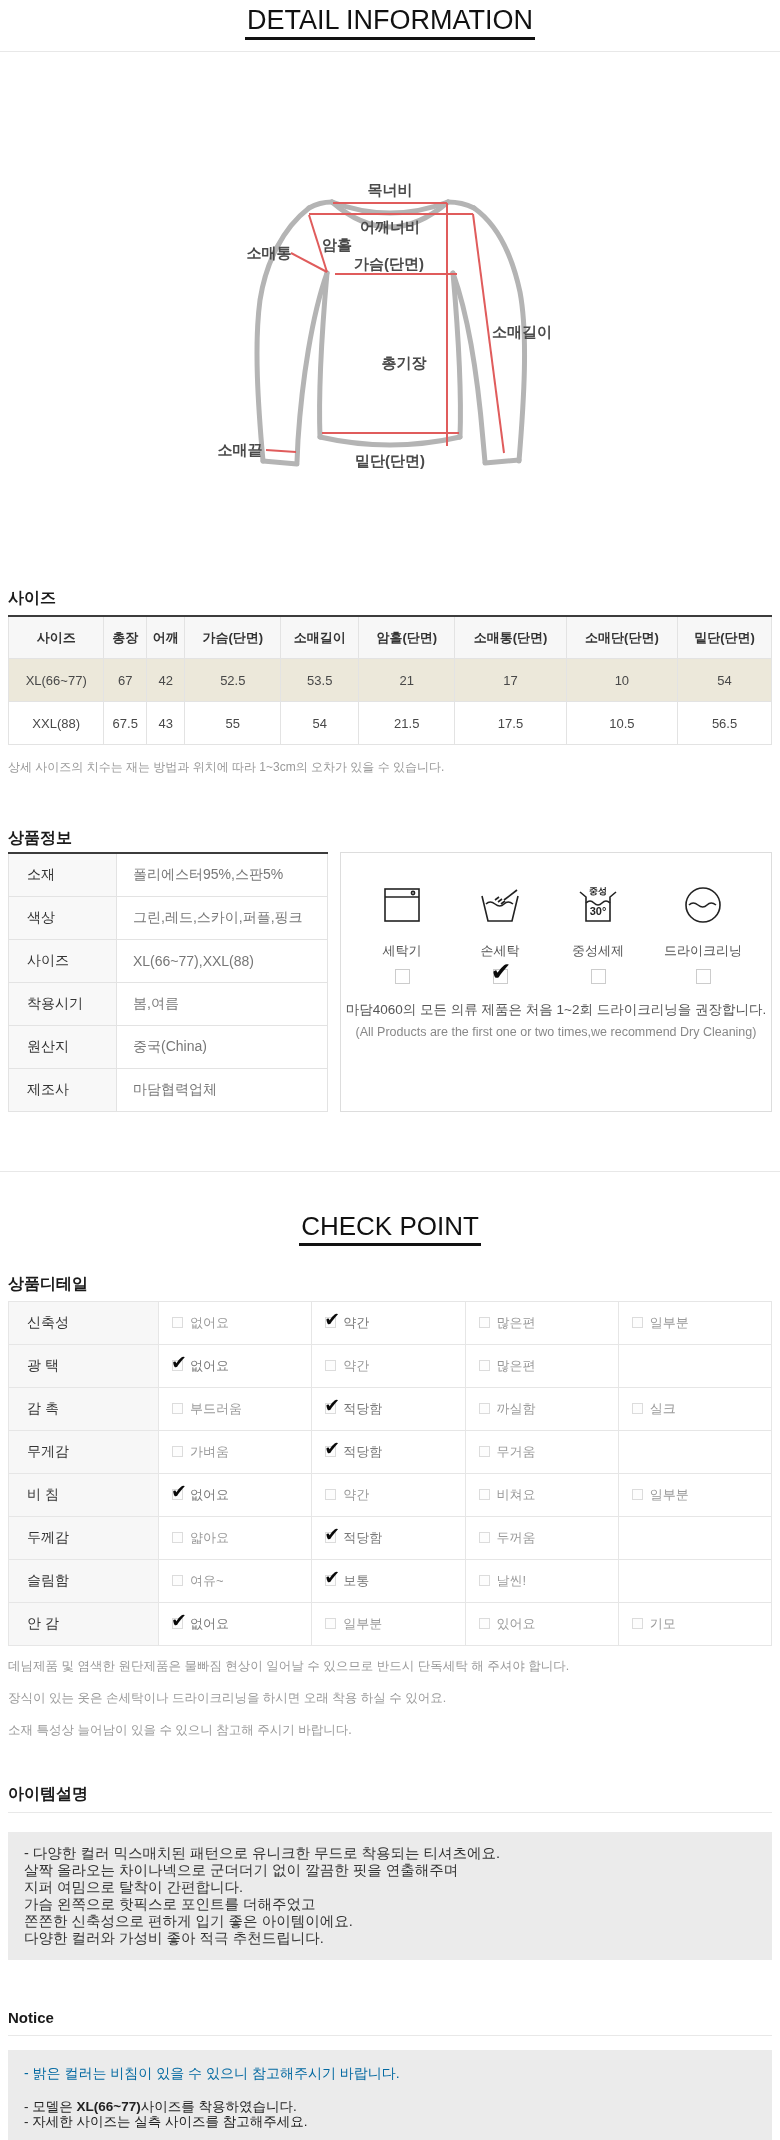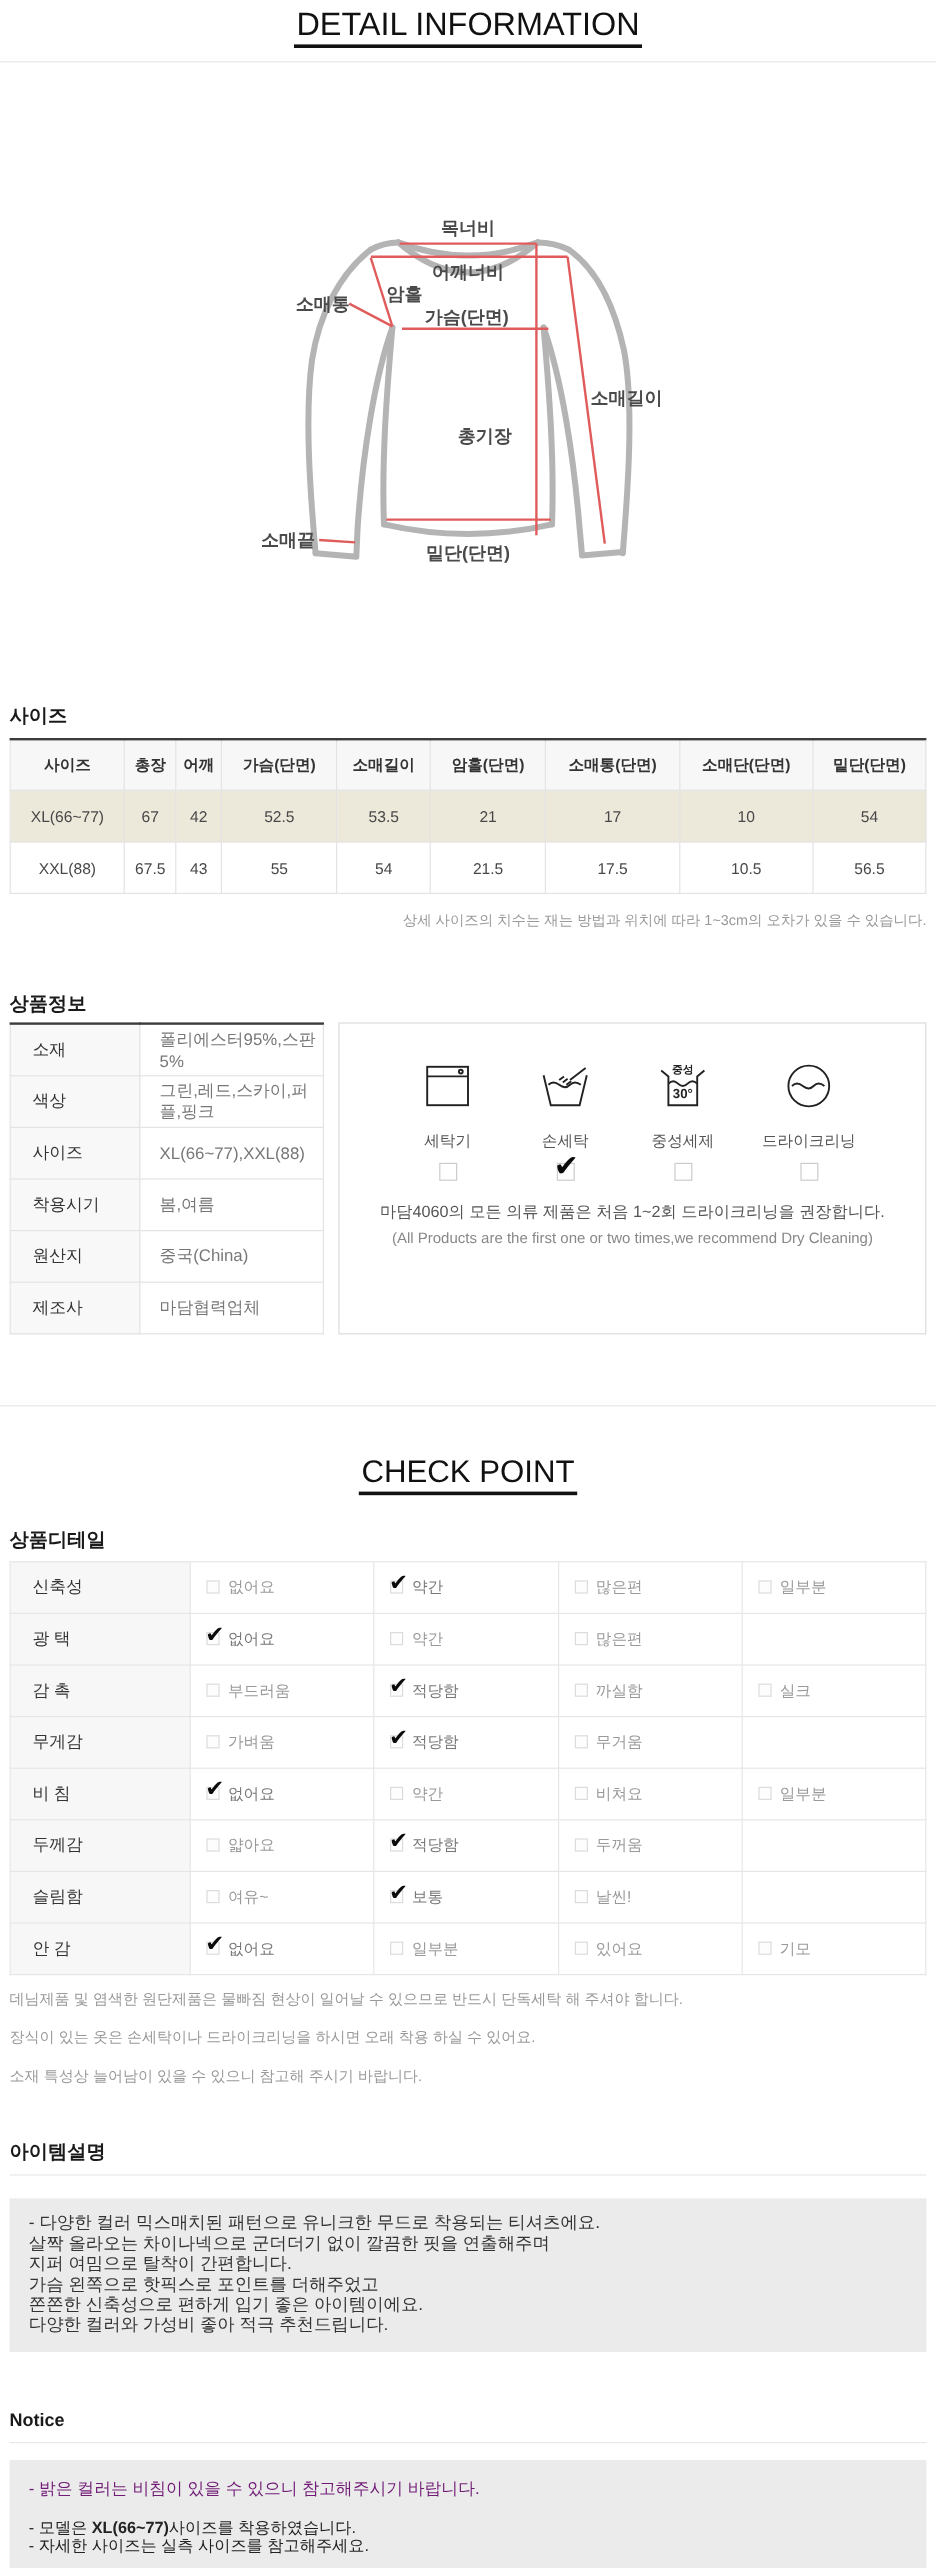--- a/index.html
+++ b/index.html
@@ -23,26 +23,26 @@
 
   .sec-h{font-size:16px;font-weight:700;color:#1a1a1a;line-height:19px;}
 
   
   .size-section{margin-top:63px;}
   table.size{width:100%;border-collapse:collapse;border-top:2px solid #3c3c3c;table-layout:fixed;margin-top:8px;}
   table.size th,table.size td{border:1px solid #e3e3e3;text-align:center;font-size:13px;}
   table.size thead th{background:#f7f7f7;color:#333;font-weight:700;height:39px;}
   table.size td{height:40px;color:#484848;}
   table.size tr.hl td{background:#ece8da;}
-  .size-note{margin-top:14px;font-size:12px;color:#999;text-align:right;}
+  .size-note{margin-top:14px;font-size:12px;color:#999;}
 
   
   .info-section{margin-top:52px;}
   .info-cols{display:flex;gap:12px;margin-top:5px;align-items:stretch;}
-  table.info{width:262px;border-collapse:collapse;border-top:2px solid #3c3c3c;}
+  table.info{width:320px;border-collapse:collapse;border-top:2px solid #3c3c3c;}
   table.info th{background:#f8f8f8;width:88px;text-align:left;padding-left:18px;font-weight:400;
                 color:#333;font-size:14px;border:1px solid #e3e3e3;height:40px;}
   table.info td{border:1px solid #e3e3e3;padding-left:16px;color:#777;font-size:14px;}
   .care-box{flex:1;border:1px solid #ddd;box-sizing:border-box;display:flex;flex-direction:column;align-items:center;padding-top:30px;}
   .care-items{display:flex;gap:34px;}
   .care-item{display:flex;flex-direction:column;align-items:center;min-width:64px;}
   .care-item svg{stroke:#222;fill:none;stroke-width:1.6;}
   .care-item .lbl{margin-top:15px;font-size:13px;color:#555;white-space:nowrap;}
   .cbx{position:relative;display:inline-block;width:15px;height:15px;border:1px solid #ccc;background:#fff;box-sizing:border-box;}
   .care-item .cbx{margin-top:9px;}
@@ -70,21 +70,21 @@
 
   
   .item-section{margin-top:38px;}
   .item-section .sec-h{margin-bottom:9px;}
   .gray-box{background:#ebebeb;margin-top:19px;padding:13px 16px;font-size:14.5px;line-height:17px;color:#333;}
 
   
   .notice-section{margin-top:48px;}
   .notice-section .sec-h{margin-bottom:8px;font-size:15px;}
   .notice-box{background:#ebebeb;margin-top:14px;padding:14px 16px 22px;}
-  .notice-red{color:#701a75;font-size:14px;line-height:18px;}
+  .notice-red{color:#0369a1;font-size:14px;line-height:18px;}
   .notice-gap{height:17px;}
   .notice-line{font-size:13.5px;line-height:15.5px;color:#222;}
   .notice-line b{font-weight:700;}
 </style>
 </head>
 <body>
 
 <div class="center title-block">
   <span class="big-title">DETAIL INFORMATION</span>
 </div>

